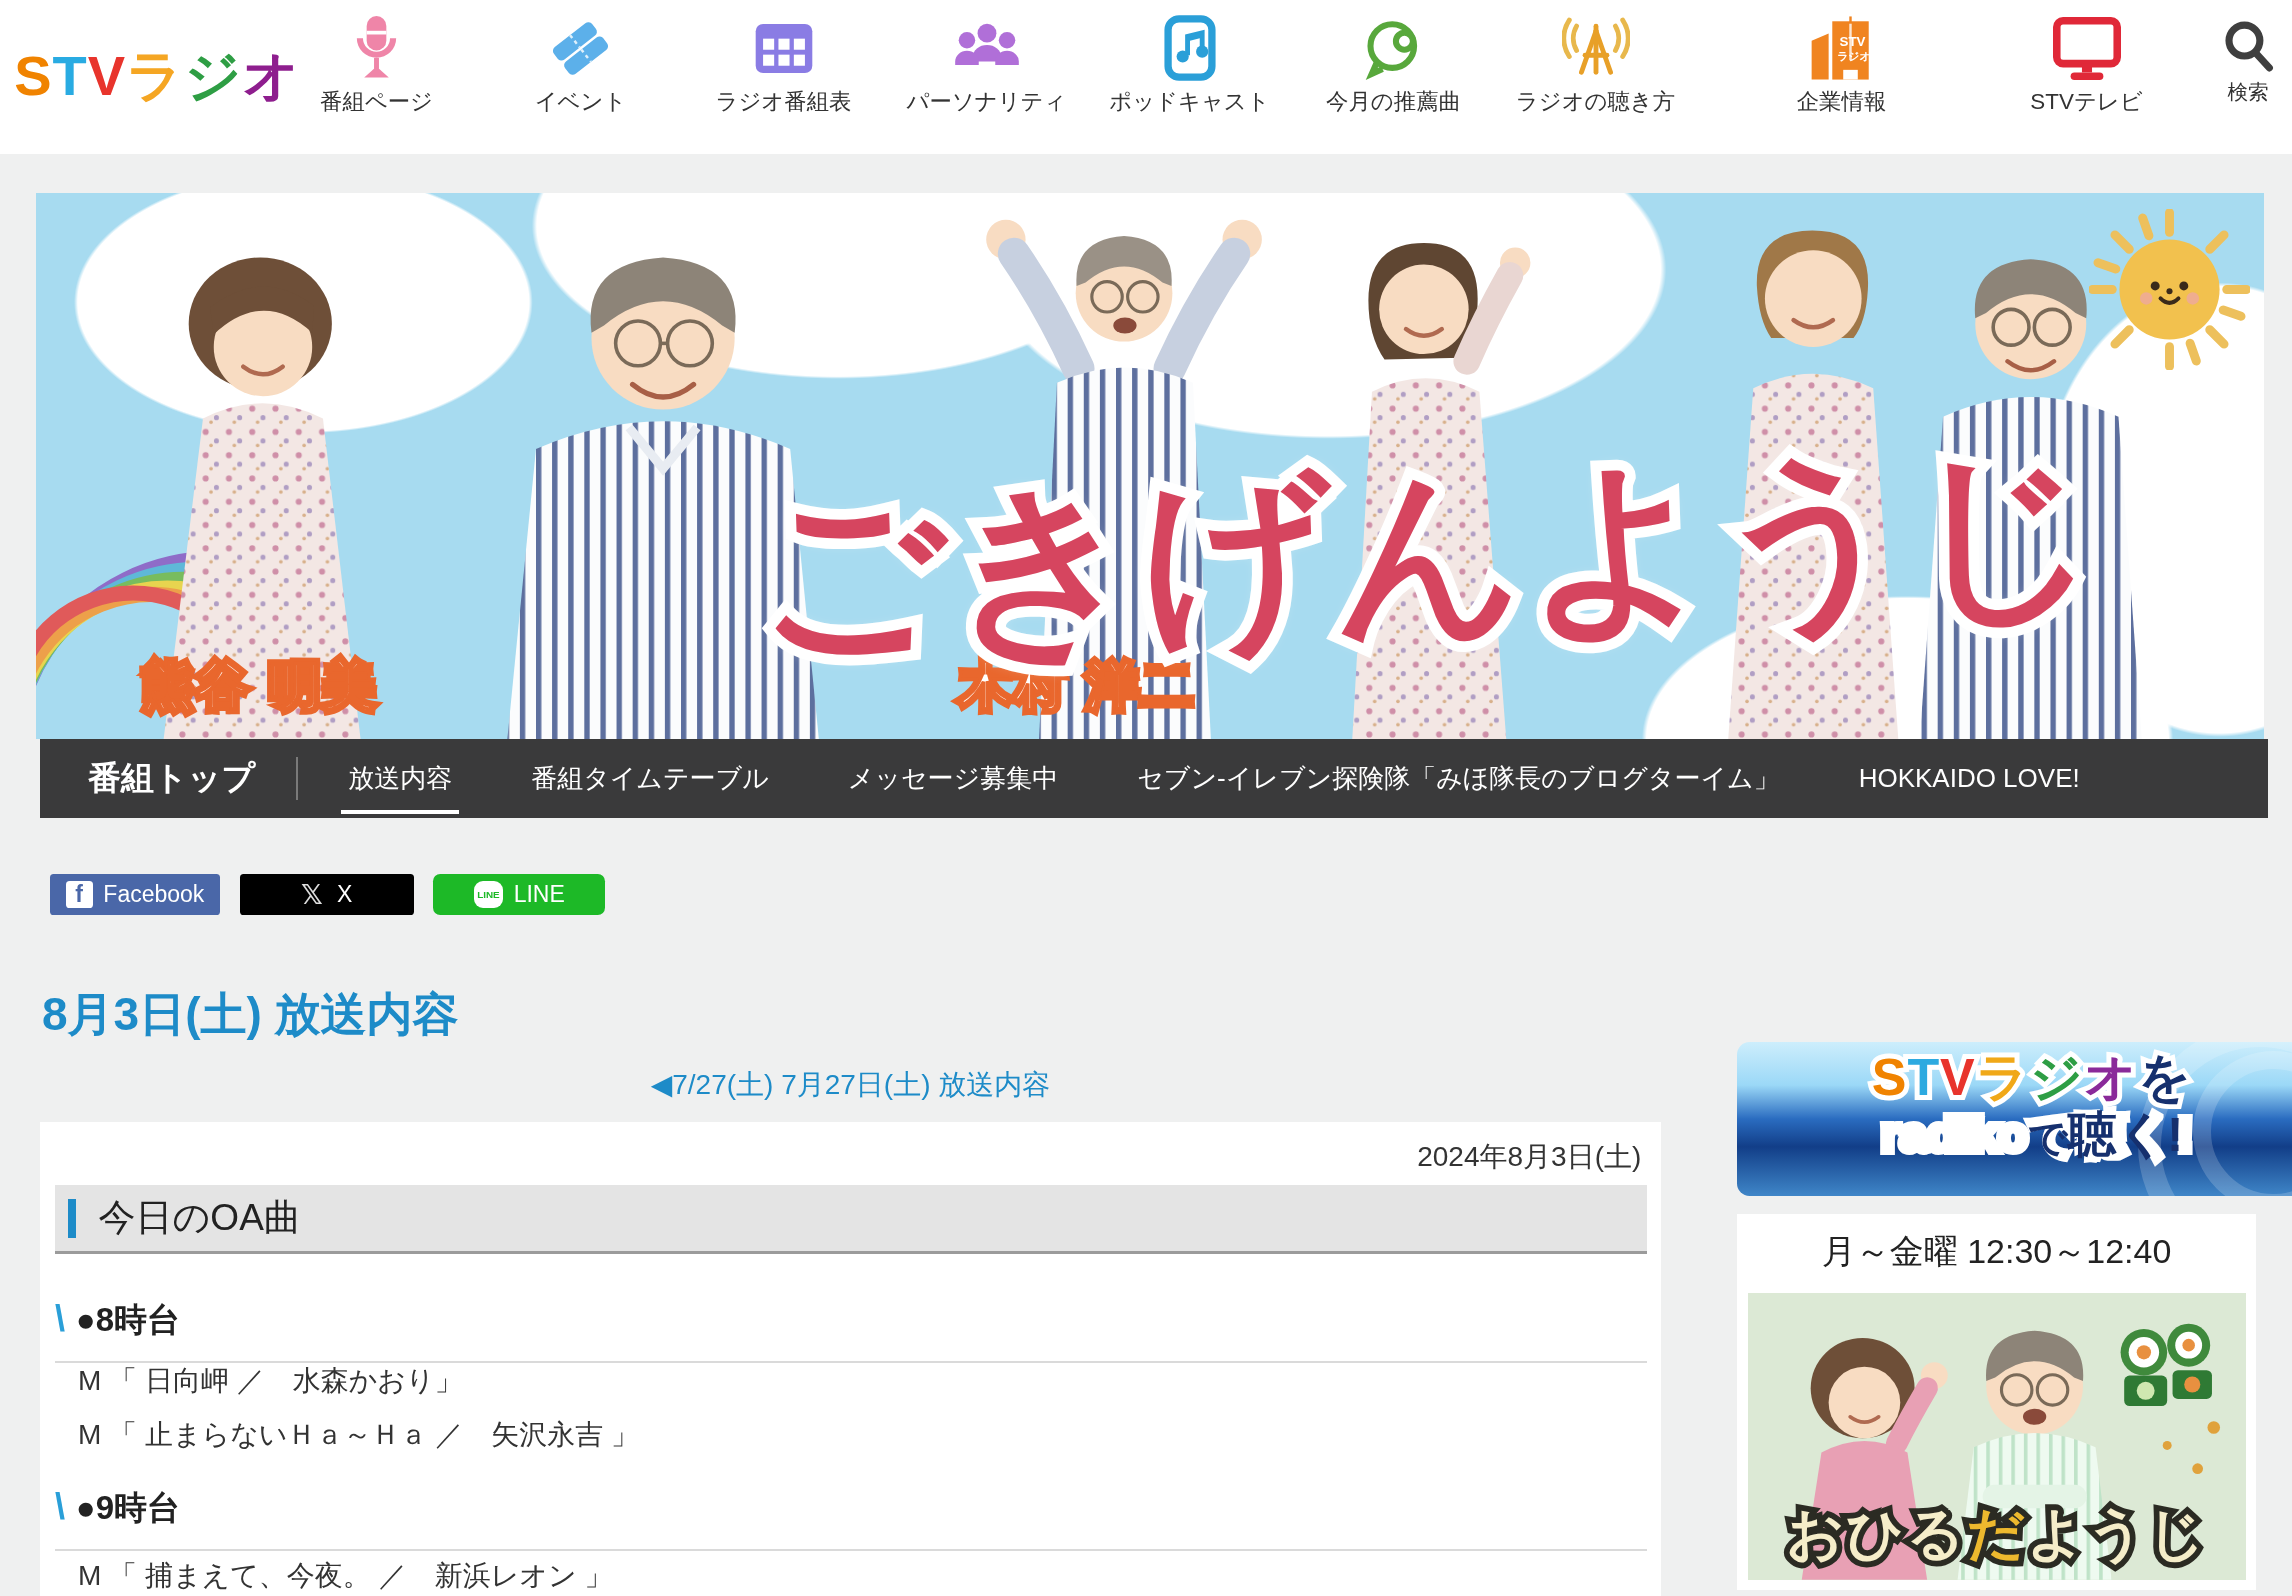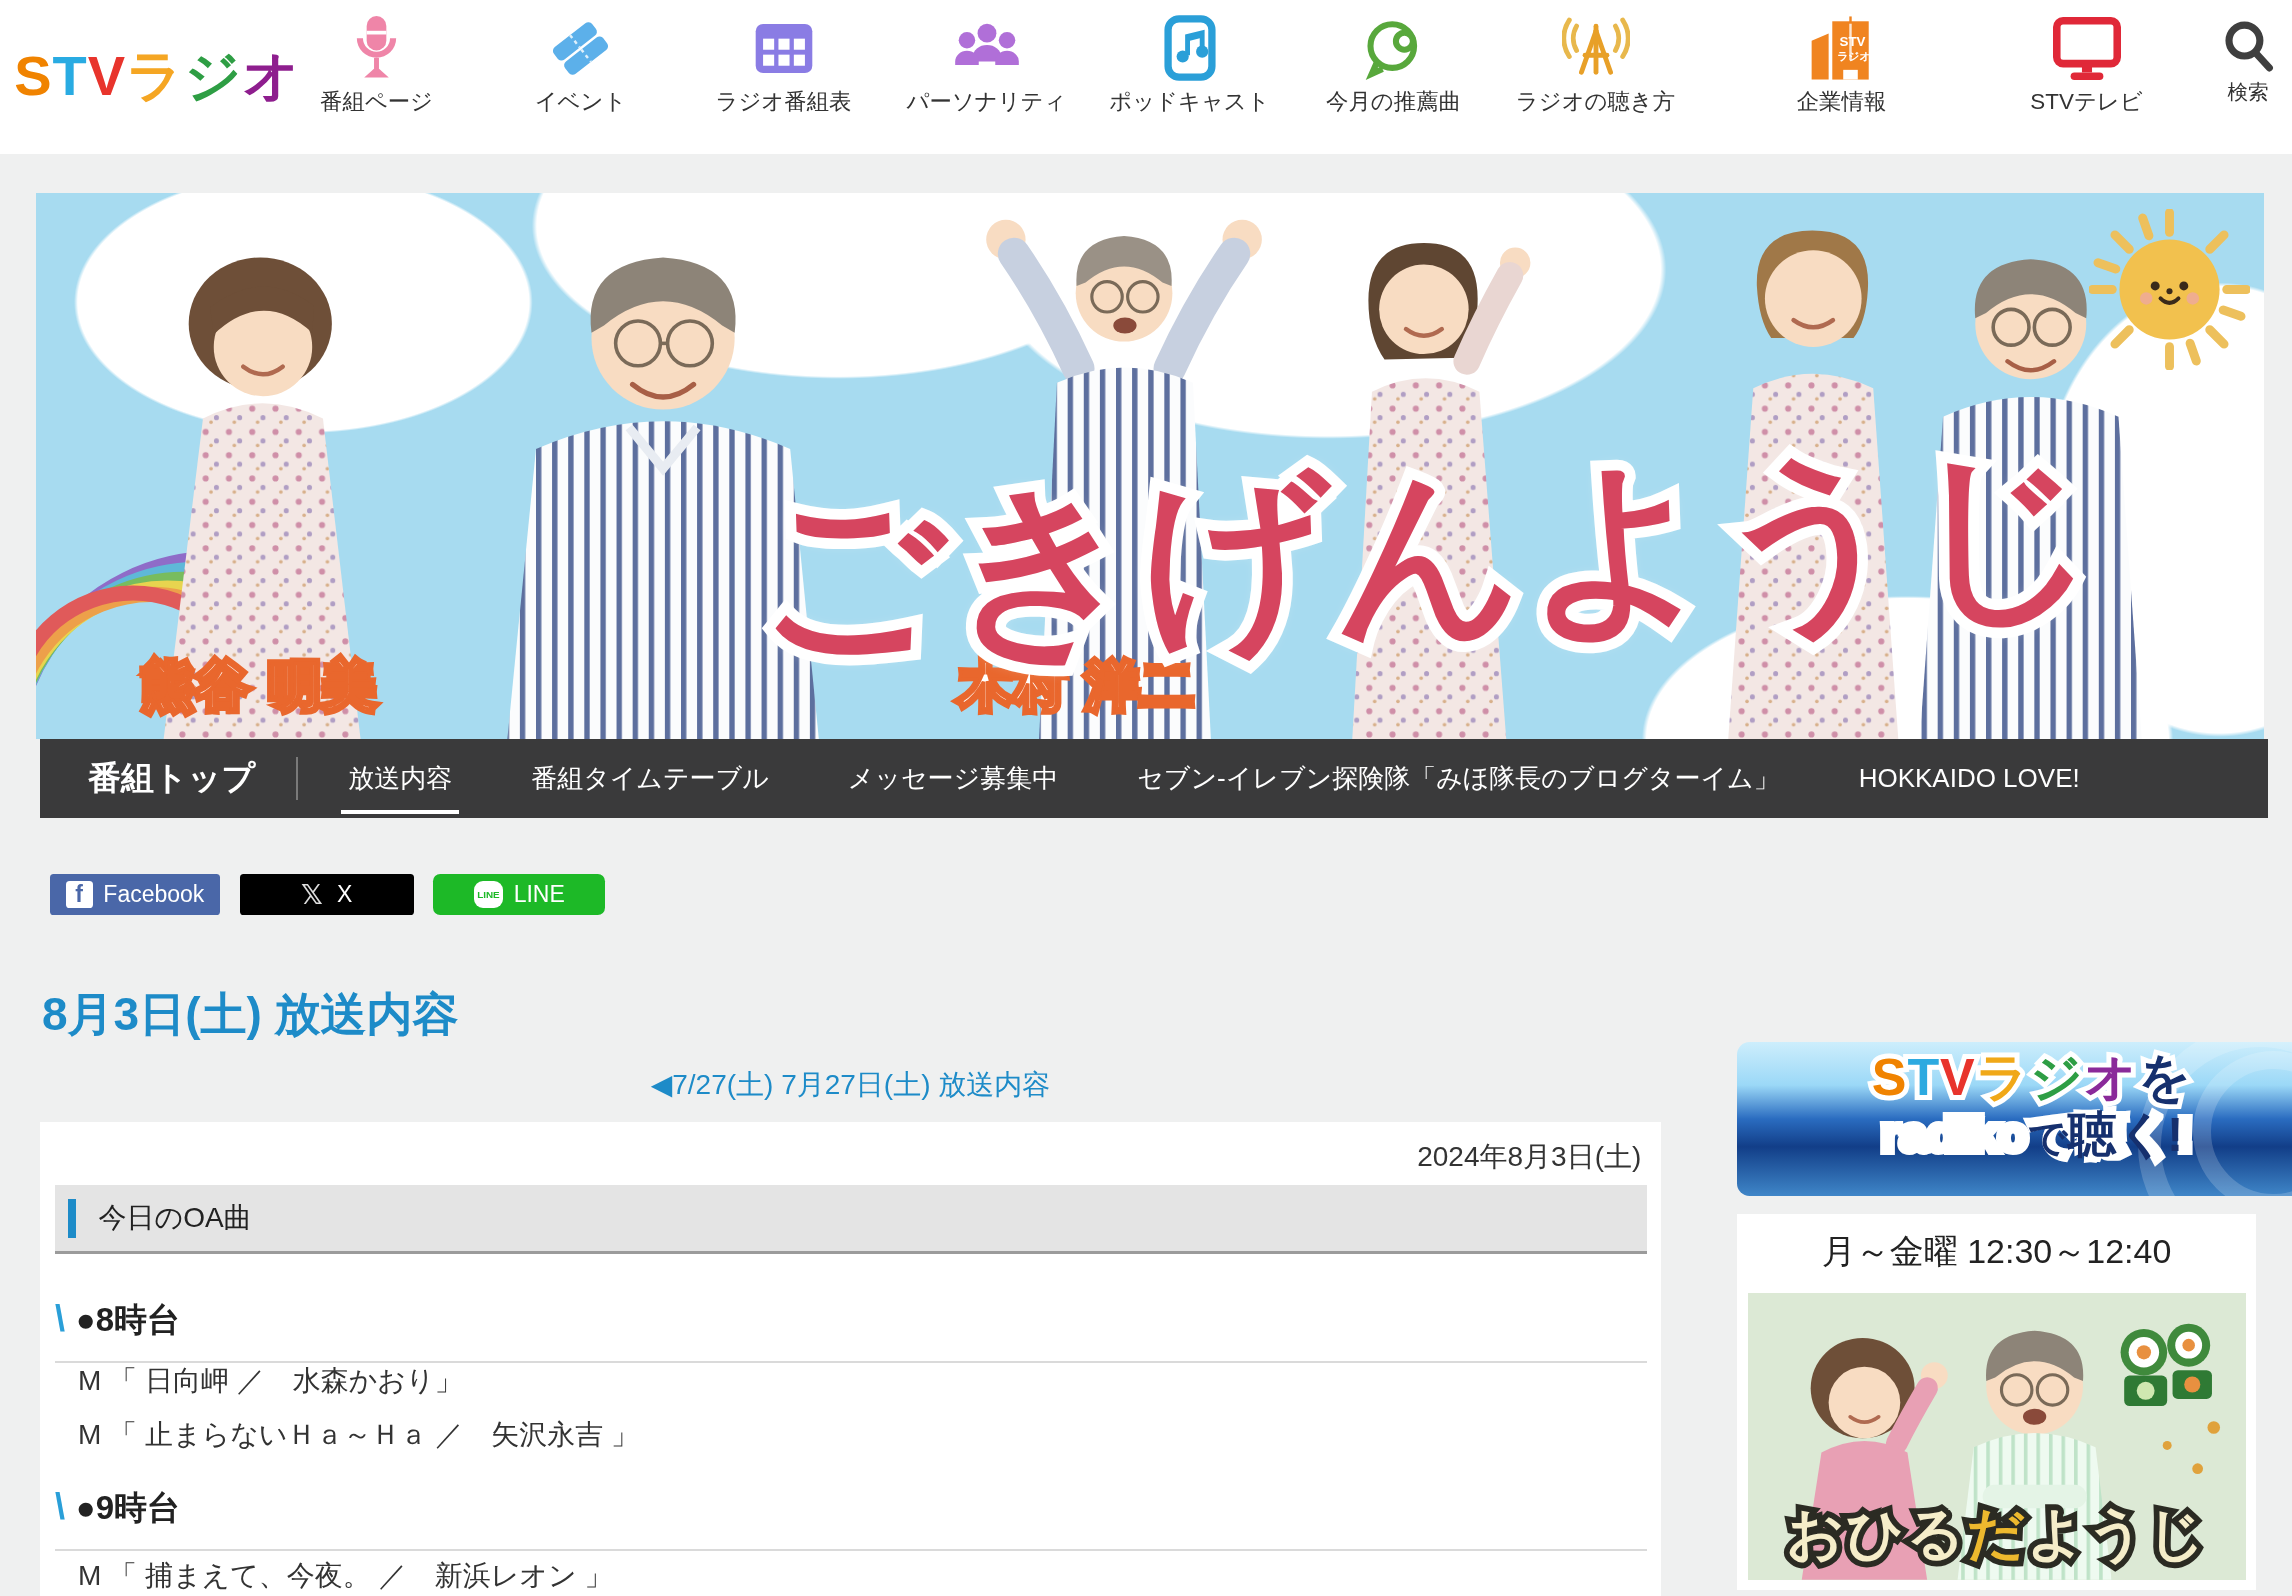--- a/index.html
+++ b/index.html
@@ -67,21 +67,21 @@
   
   .page-title{position:absolute;left:42px;top:953px;font-size:46px;font-weight:700;color:#1d8bc8;z-index:3;}
   .prev-link{position:absolute;left:40px;top:1066px;width:1621px;text-align:center;
     font-size:28px;color:#1d8bc8;cursor:pointer;z-index:3;}
   
   .content-box{position:absolute;left:40px;top:1122px;width:1621px;height:484px;background:#fff;z-index:3;}
   .content-date{position:absolute;right:19.7px;top:16px;font-size:28px;color:#333;}
   .section-bar{position:absolute;left:15px;right:14.3px;top:63px;height:66px;background:#e4e4e4;
     border-bottom:3.6px solid #9b9b9b;display:flex;align-items:center;}
   .section-accent{width:8px;height:39px;background:#1d8bc8;margin-left:12.5px;}
-  .section-title{font-size:28px;color:#222;margin-left:23px;}
+  .section-title{font-size:37px;color:#222;margin-left:23px;}
   .segment-heading{position:absolute;left:15px;right:14.3px;display:flex;align-items:baseline;
     font-size:33px;font-weight:700;color:#222;border-bottom:2.7px solid #dadada;padding-bottom:18px;}
   .slash-mark{color:#2a9fd8;font-weight:800;font-size:36px;margin-right:10.7px;}
   .seg-0{top:176px;}
   .seg-1{top:364px;}
   .song{position:absolute;left:38px;font-size:28px;color:#333;white-space:nowrap;}
   .song-0-0{top:240px;}
   .song-0-1{top:294px;}
   .song-1-0{top:435px;}
   

